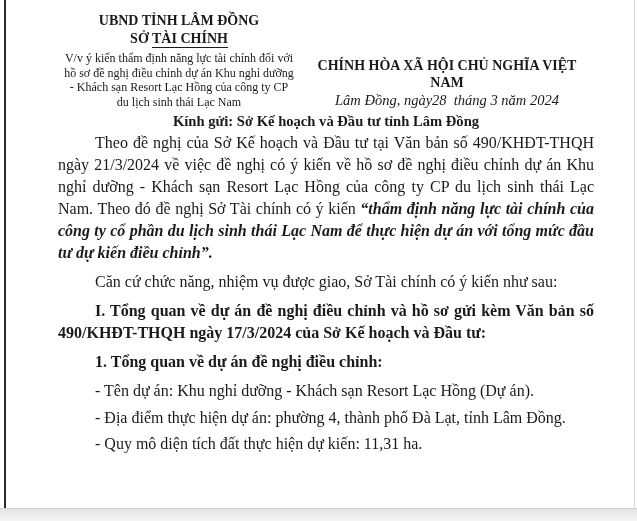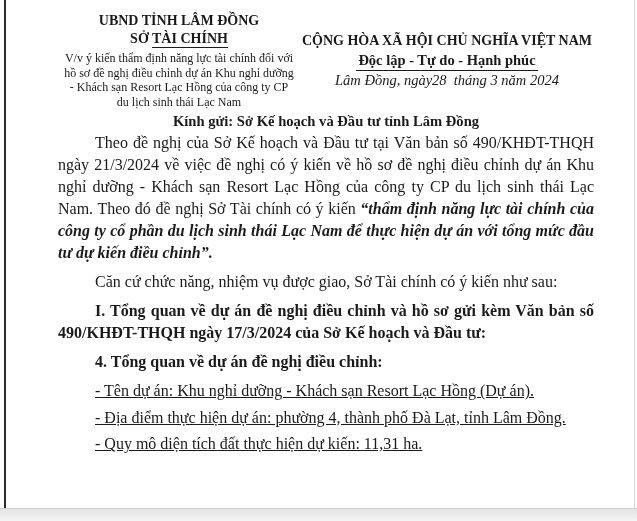--- a/index.html
+++ b/index.html
@@ -23,21 +23,21 @@
     position:absolute; left:0; right:0; top:508px; height:13px;
     background:linear-gradient(#e4e4e4, #f6f6f6);
     border-top:1px solid #d2d2d2;
   }
   .page {
     position:absolute; top:0; left:6px; right:3px; height:508px;
     box-sizing:border-box;
     padding:12px 40px 0 52px;
   }
   
-  .header-row { display:flex; align-items:center; }
+  .header-row { display:flex; align-items:flex-end; }
   .header-left { width:242px; text-align:center; flex-shrink:0; }
   .header-right { flex:1; text-align:center; }
   .org-parent { font-weight:bold; font-size:14px; line-height:17px; }
   .org-name { font-weight:bold; font-size:14px; line-height:17px; margin-top:1px; }
   .org-name .ul { border-bottom:1.5px solid #1a1a1a; padding-bottom:1px; }
   .doc-number { font-size:14.5px; margin-top:12px; }
   .doc-subject {
     font-size:12px; line-height:14.6px; margin:4px auto 0;
     max-width:232px;
   }
@@ -48,51 +48,50 @@
   
   .recipient {
     text-align:center; font-weight:bold; font-size:14.6px;
     margin-top:4px;
   }
   
   .body-text { margin-top:2px; font-size:16px; line-height:22px; text-align:justify; }
   .body-text p { margin:0 0 7px; text-indent:37px; }
   .quote { font-weight:bold; font-style:italic; }
   .sect-heading { font-weight:bold; }
-  .bullet { margin:0 0 4.5px !important;text-decoration:underline; }
+  .bullet { margin:0 0 4.5px !important; }
 </style>
 </head>
 <body>
 
 <div class="viewport">
   <div class="scan-edge-left"></div>
   <div class="scan-edge-right"></div>
 
   <div class="page">
 
     <div class="header-row">
       <div class="header-left">
         <div class="org-parent">UBND TỈNH LÂM ĐỒNG</div>
         <div class="org-name"><span>SỞ </span><span class="ul">TÀI CHÍNH</span></div>
         <div class="doc-subject">V/v ý kiến thẩm định năng lực tài chính đối với hồ sơ đề nghị điều chỉnh dự án Khu nghỉ dưỡng - Khách sạn Resort Lạc Hồng của công ty CP du lịch sinh thái Lạc Nam</div>
       </div>
       <div class="header-right">
-        <div class="motto-1">CỘNG HÒA XÃ HỘI CHỦ NGHĨA VIỆT NAM</div>
-        <div class="motto-2"><span class="ul">Độc lập - Tự do - Hạnh phúc</span></div>
+        <div class="motto-1">CHÍNH HÒA XÃ HỘI CHỦ NGHĨA VIỆT NAM</div>
         <div class="date-line">Lâm Đồng, ngày28  tháng 3 năm 2024</div>
       </div>
     </div>
 
     <div class="recipient">Kính gửi: Sở Kế hoạch và Đầu tư tỉnh Lâm Đồng</div>
 
     <div class="body-text">
       <p><span>Theo đề nghị của Sở Kế hoạch và Đầu tư tại Văn bản số 490/KHĐT-THQH ngày 21/3/2024 về việc đề nghị có ý kiến về hồ sơ đề nghị điều chỉnh dự án Khu nghỉ dưỡng - Khách sạn Resort Lạc Hồng của công ty CP du lịch sinh thái Lạc Nam. Theo đó đề nghị Sở Tài chính có ý kiến </span><span class="quote">“thẩm định năng lực tài chính của công ty cổ phần du lịch sinh thái Lạc Nam để thực hiện dự án với tổng mức đầu tư dự kiến điều chỉnh”.</span></p>
       <p>Căn cứ chức năng, nhiệm vụ được giao, Sở Tài chính có ý kiến như sau:</p>
       <p class="sect-heading">I. Tổng quan về dự án đề nghị điều chỉnh và hồ sơ gửi kèm Văn bản số 490/KHĐT-THQH ngày 17/3/2024 của Sở Kế hoạch và Đầu tư:</p>
-      <p class="sect-heading">4. Tổng quan về dự án đề nghị điều chỉnh:</p>
+      <p class="sect-heading">1. Tổng quan về dự án đề nghị điều chỉnh:</p>
       <p class="bullet">- Tên dự án: Khu nghỉ dưỡng - Khách sạn Resort Lạc Hồng (Dự án).</p>
       <p class="bullet">- Địa điểm thực hiện dự án: phường 4, thành phố Đà Lạt, tỉnh Lâm Đồng.</p>
       <p class="bullet">- Quy mô diện tích đất thực hiện dự kiến: 11,31 ha.</p>
     </div>
 
   </div>
 
   <div class="page-gap"></div>
 </div>
 

